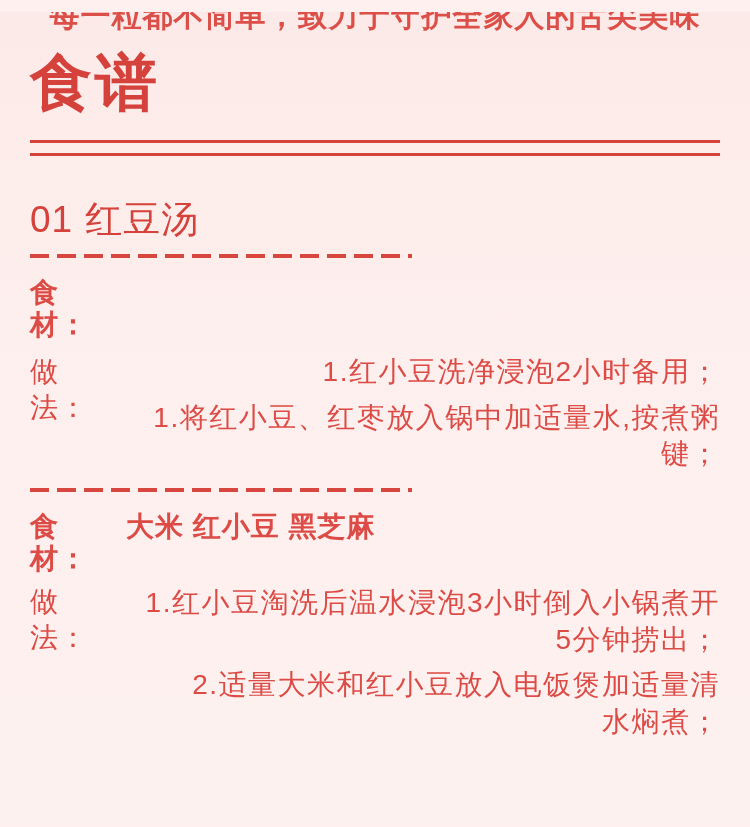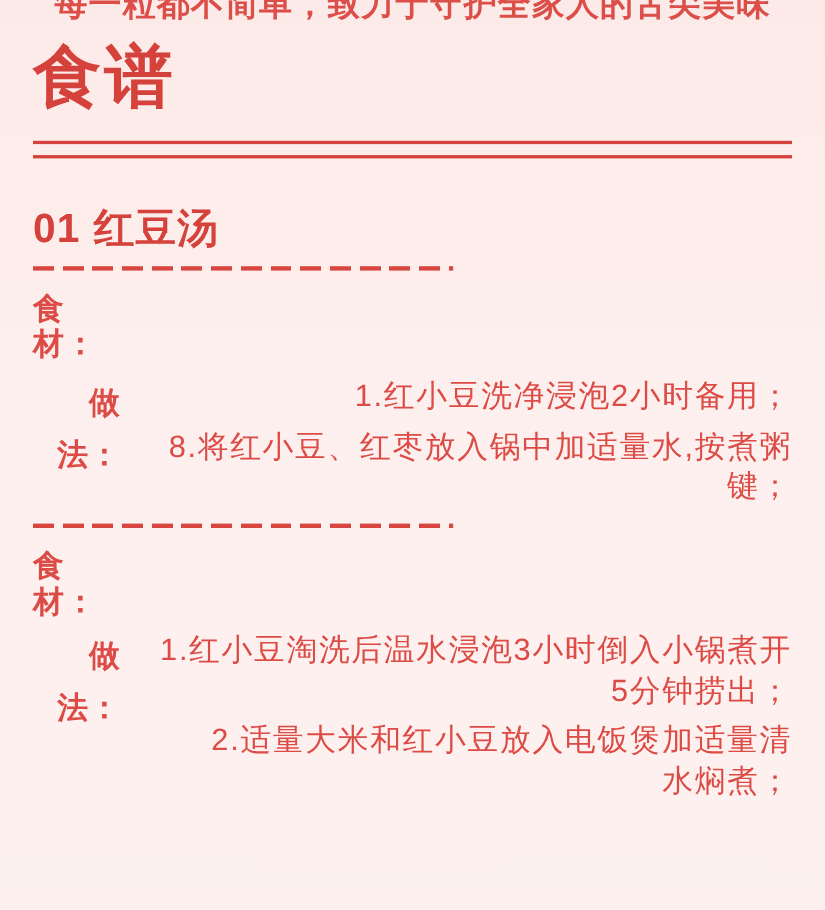--- a/index.html
+++ b/index.html
@@ -4,21 +4,21 @@
 <style>
   html, body { margin: 0; padding: 0; }
   body {
     font-family: "Liberation Sans", "DejaVu Sans", sans-serif;
     background: #fdf0ee;
   }
   .page {
     position: relative;
     width: 750px;
     height: 808px;
-    margin: 0 auto;
+    margin: 12px auto;
     background: linear-gradient(180deg, #fceae8 0%, #fdefed 40%, #fdf1ef 100%);
     overflow: hidden;
   }
   .top-slogan {
     position: absolute;
     top: -16px;
     left: 0;
     right: 0;
     text-align: center;
     font-size: 30px;
@@ -44,21 +44,21 @@
   .double-line {
     margin-top: 26px;
     height: 10px;
     border-top: 3px solid #d5413b;
     border-bottom: 3px solid #d5413b;
   }
   .recipe-heading {
     margin: 45px 0 0 0;
     font-size: 37px;
     line-height: 37px;
-    font-weight: 700;
+    font-weight: 400;
     letter-spacing: 1px;
     color: #d5413b;
   }
   .recipe-heading .num { margin-right: 12px; }
   .recipe-section.second .recipe-heading { margin-top: 34px; }
   .dashed-line {
     margin-top: 16px;
     width: 382px;
     height: 4px;
     background: repeating-linear-gradient(90deg,
@@ -78,24 +78,23 @@
   .ing-row .label { flex: 0 0 80px; }
   .steps-row {
     margin-top: 13px;
     display: flex;
     font-size: 28px;
     color: #dc4b45;
   }
   .recipe-section.second .steps-row { margin-top: 9px; }
   .steps-row .label {
     flex: 0 0 80px;
-    font-weight: 700;
-    line-height: 48px;
+    font-weight: 400;
+    line-height: 36px;
     letter-spacing: 1px;
-    text-align: right;
   }
   .steps { flex: 1 1 auto; min-width: 0; text-align: right; }
   .step {
     white-space: pre-line;
     line-height: 36px;
     letter-spacing: 1.5px;
     padding-left: 26px;
     text-indent: -26px;
     margin-bottom: 10px;
   }
@@ -122,30 +121,31 @@
       <div class="dashed-line"></div>
 
       <div class="ing-row">
         <span class="label">食材：</span>
       </div>
 
       <div class="steps-row">
         <span class="label">做法：</span>
         <div class="steps">
           <div class="step">1.红小豆洗净浸泡2小时备用；</div>
-          <div class="step">8.将红小豆、红枣放入锅中加适量水,按煮粥键；</div>
+          <div class="step">1.将红小豆、红枣放入锅中加适量水,按煮粥键；</div>
         </div>
       </div>
     </section>
 
     <section class="recipe-section second">
       <div class="dashed-line"></div>
 
       <div class="ing-row">
         <span class="label">食材：</span>
+        <span class="value">大米 红小豆 黑芝麻</span>
       </div>
 
       <div class="steps-row">
         <span class="label">做法：</span>
         <div class="steps">
           <div class="step">1.红小豆淘洗后温水浸泡3小时倒入小锅煮开
 5分钟捞出；</div>
           <div class="step">2.适量大米和红小豆放入电饭煲加适量清
 水焖煮；</div>
 

